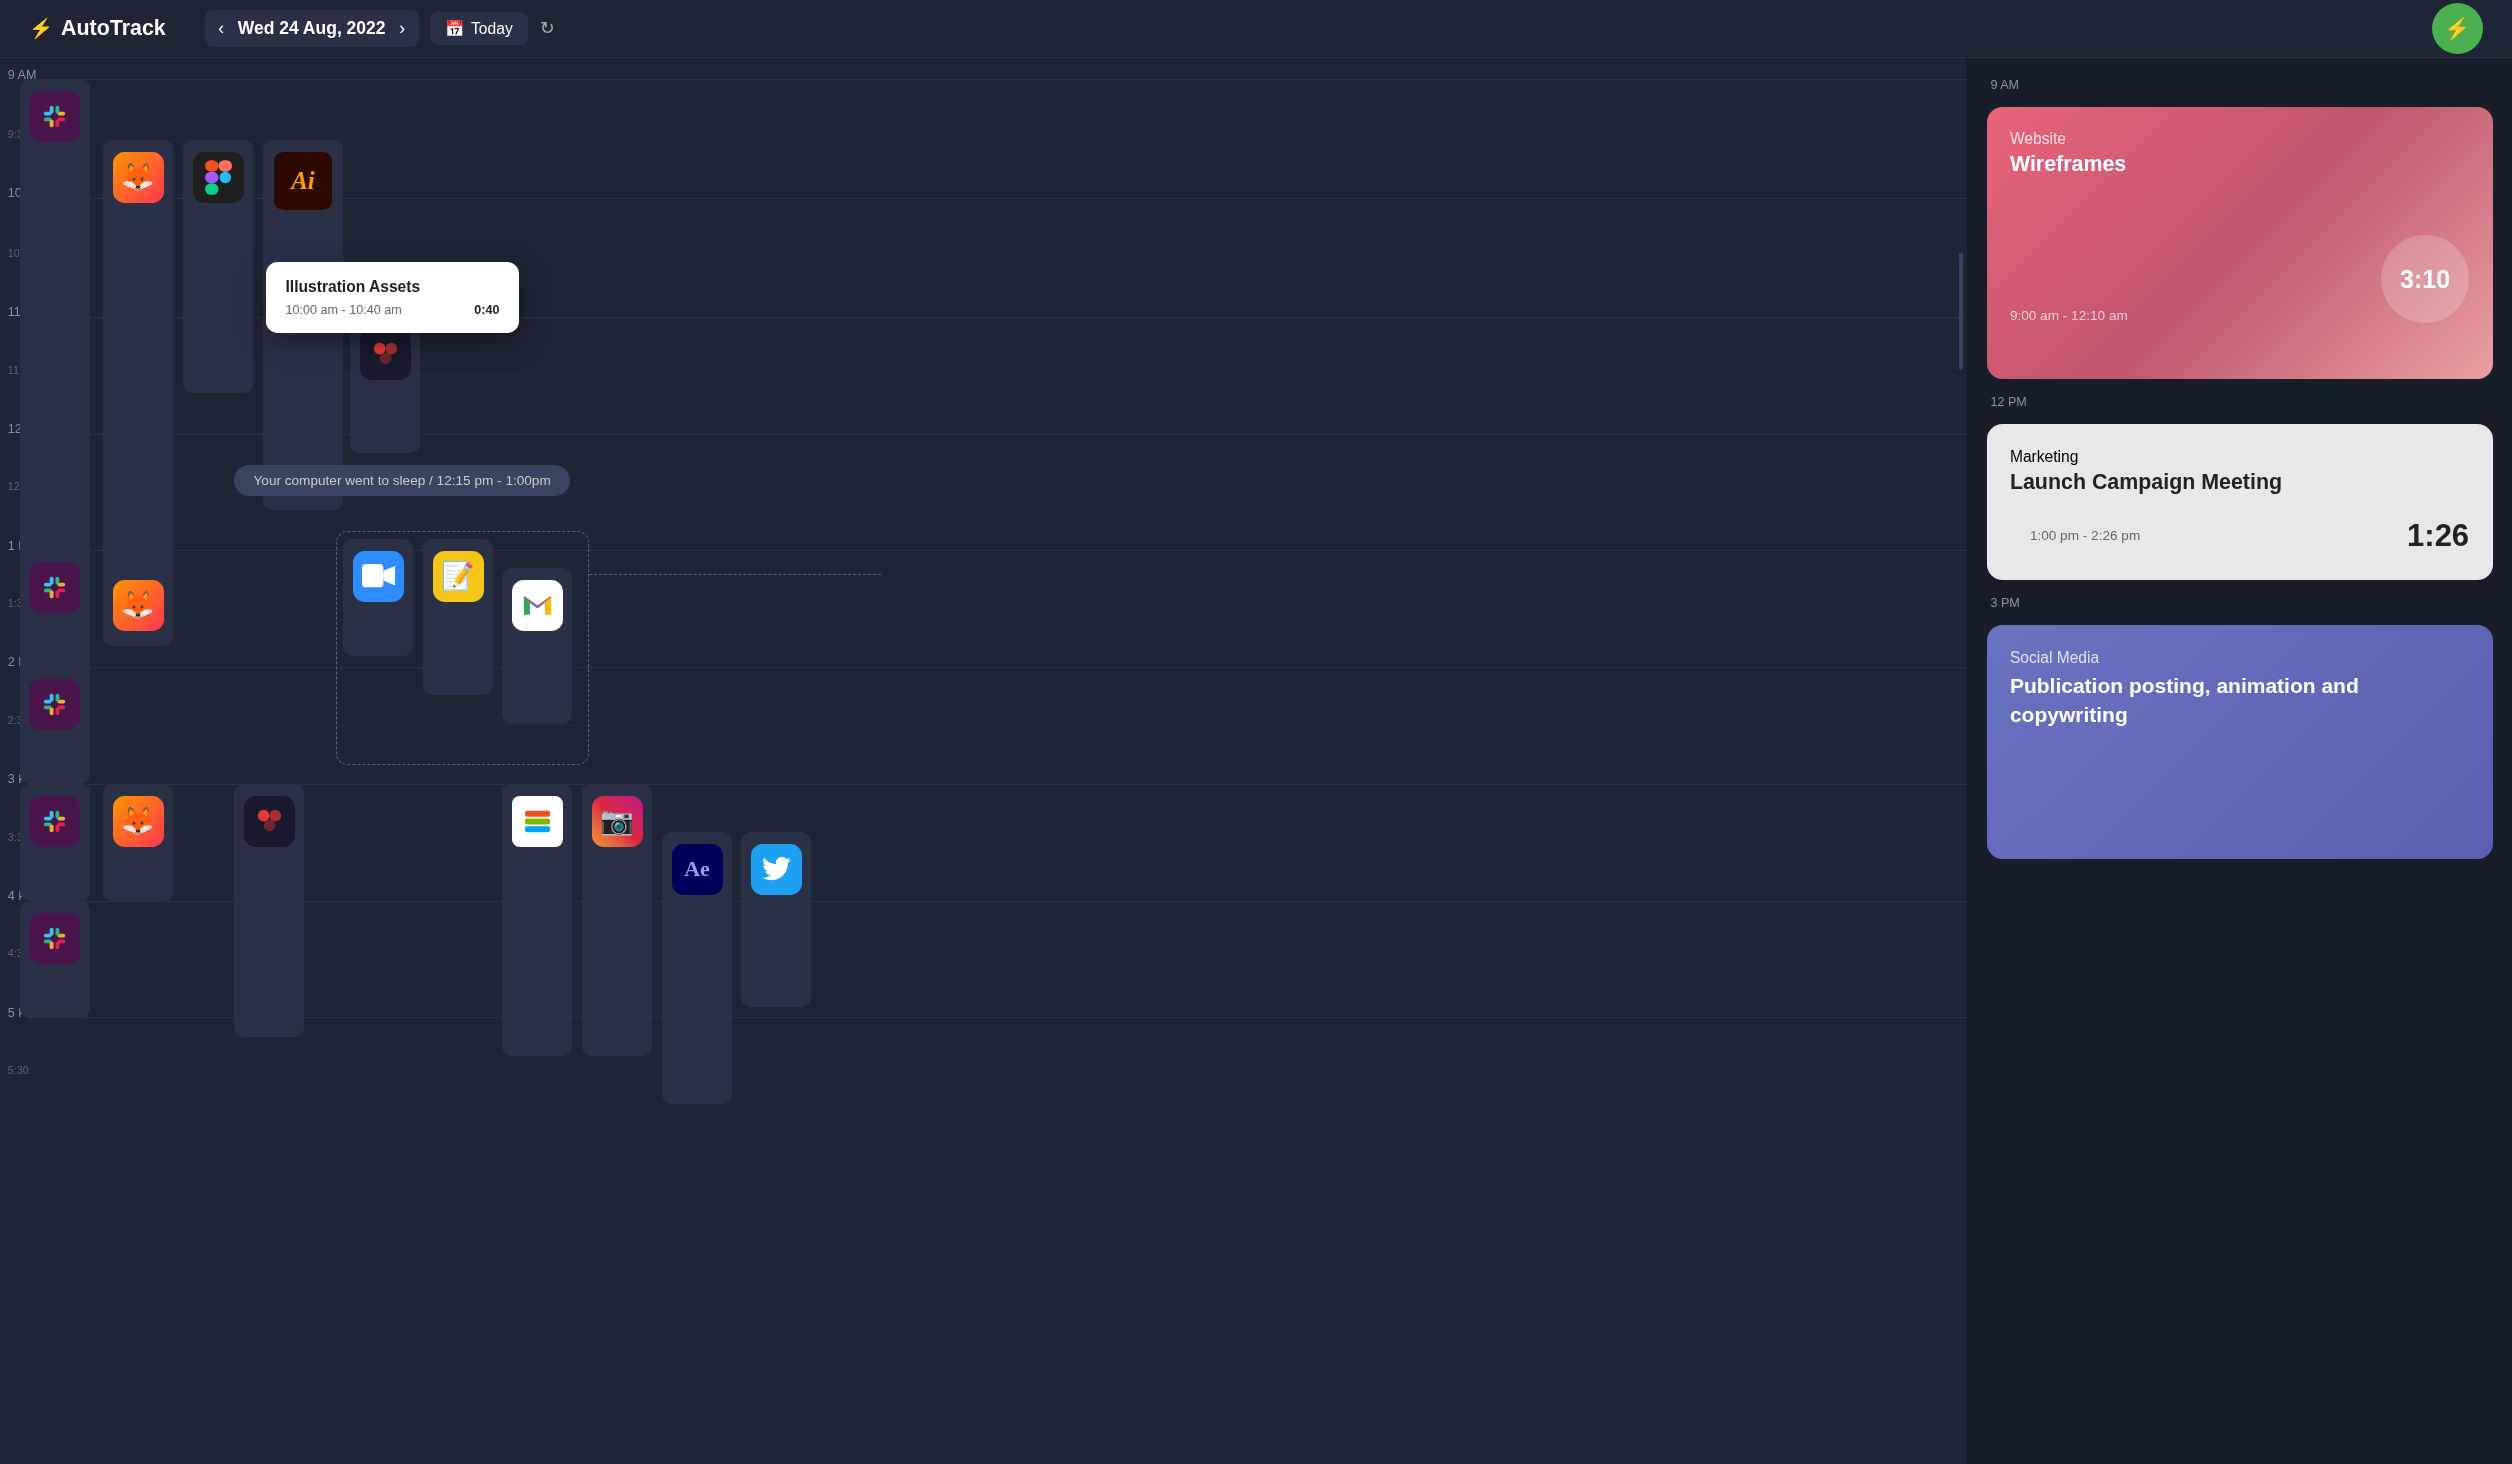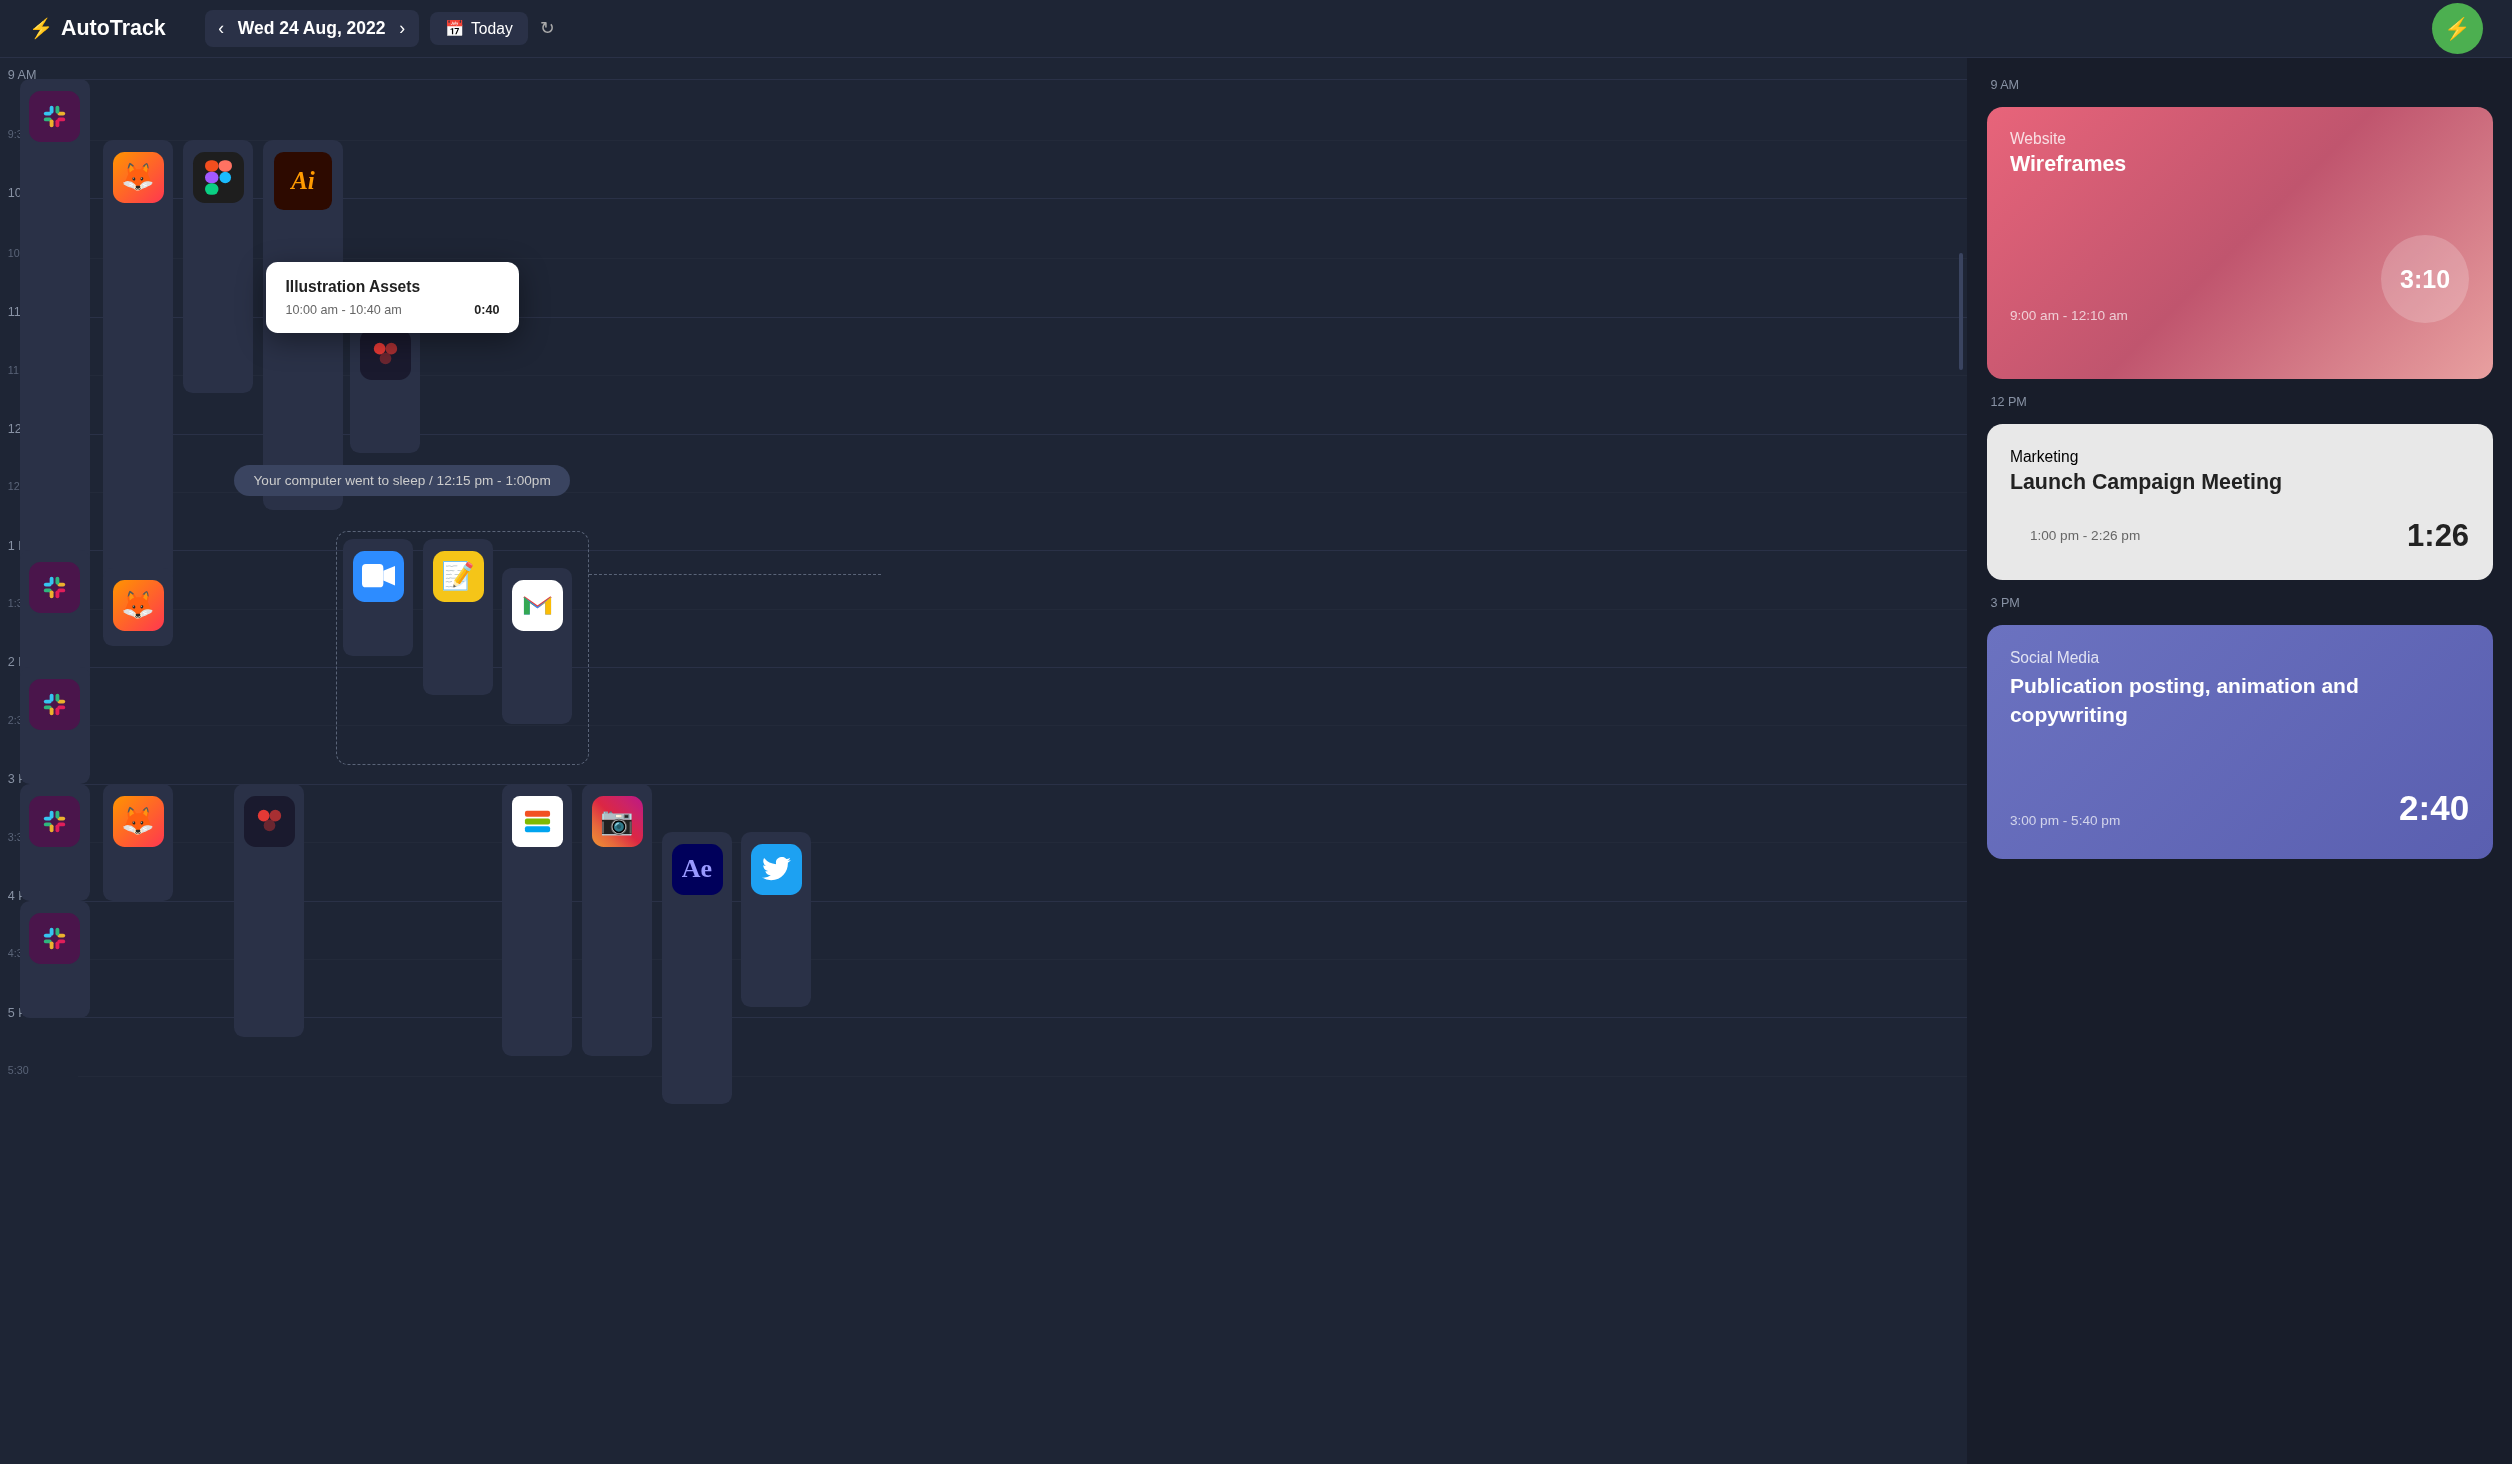--- a/index.html
+++ b/index.html
@@ -603,21 +603,21 @@
       </div>
 
       <div class="app-block" style="left:582px; top:726px; width:70px; height:272px; background:#2a3147;">
         <div class="app-icon instagram-icon">
           <span style="font-size:27px;">📷</span>
         </div>
       </div>
 
       <div class="app-block" style="left:662px; top:774px; width:70px; height:272px; background:#2a3147;">
         <div class="app-icon ae-icon">
-          <span style="font-size:26px; font-weight:900; color:#9999ff; font-family:Georgia,serif;">Ae</span>
+          <span style="font-size:22px; font-weight:900; color:#9999ff; font-family:Georgia,serif;">Ae</span>
         </div>
       </div>
 
       <div class="app-block" style="left:741px; top:774px; width:70px; height:175px; background:#2a3147;">
         <div class="app-icon twitter-icon">
           <svg width="29" height="25" viewBox="0 0 30 26">
             <path d="M30 3.08A12.3 12.3 0 0 1 26.46 4.1a6.16 6.16 0 0 0 2.7-3.4 12.28 12.28 0 0 1-3.89 1.49A6.13 6.13 0 0 0 14.6 7.5 17.4 17.4 0 0 1 2.08 1.12a6.14 6.14 0 0 0 1.9 8.19 6.1 6.1 0 0 1-2.78-.77v.08a6.14 6.14 0 0 0 4.92 6.01 6.16 6.16 0 0 1-2.77.1 6.14 6.14 0 0 0 5.73 4.26A12.3 12.3 0 0 1 0 21.4a17.37 17.37 0 0 0 9.4 2.75c11.27 0 17.44-9.33 17.44-17.42 0-.27 0-.53-.02-.79A12.44 12.44 0 0 0 30 3.08z" fill="#fff"></path>
           </svg>
         </div>
       </div>
@@ -678,25 +678,17 @@
       </div>
     </div>
 
     <div style="display:flex; align-items:center; gap:9.7px; padding-left:3.9px; flex-shrink:0;">
       <span style="font-size:12.6px; color:#8892a4;">3 PM</span>
     </div>
 
     <div class="event-card social-card">
       <div class="event-card-title-small">Social Media</div>
       <div class="event-card-title-big" style="font-size:21px; line-height:1.4;">Publication posting, animation and copywriting</div>
-      <div class="event-card-footer">
-        <div class="event-card-time">
-          <span>3:00 pm</span>
-          <span> - </span>
-          <span>5:40 pm</span>
-        </div>
-        <div style="font-size:35px; font-weight:800; color:#fff;">2:40</div>
-      </div>
     </div>
 
   </div>
 </div>
 
 
 </body></html>

